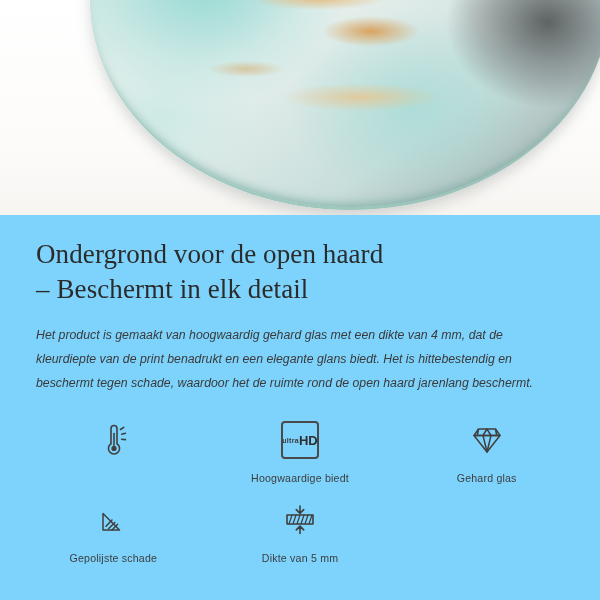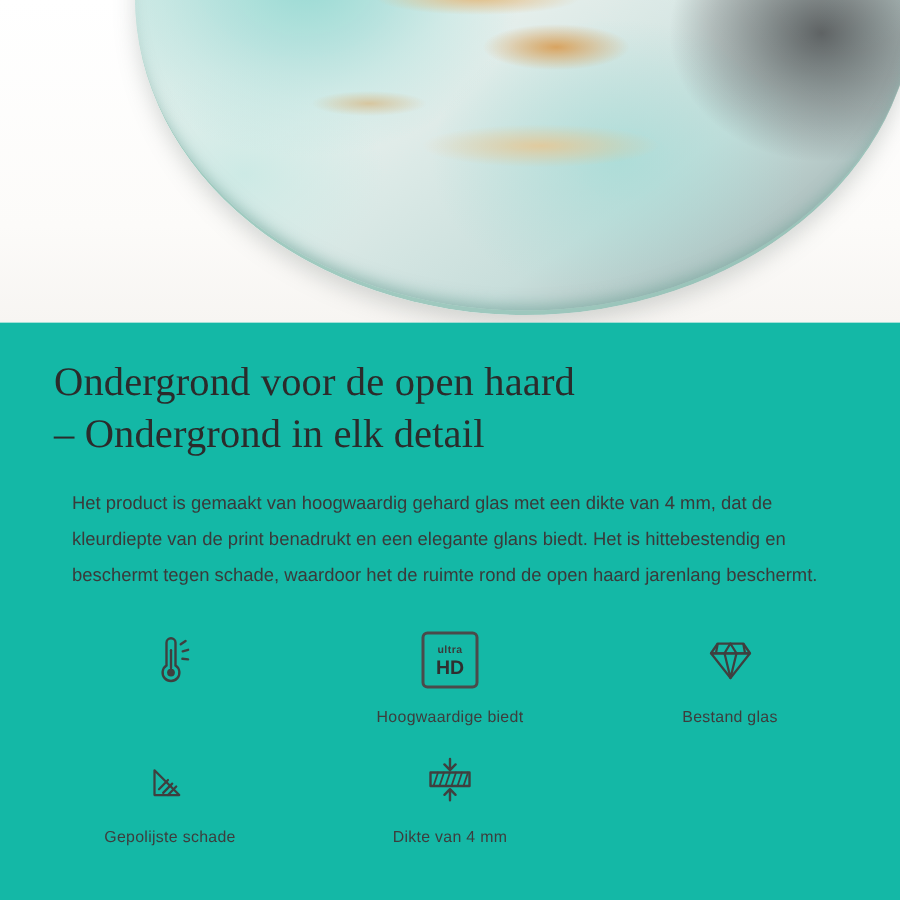--- a/index.html
+++ b/index.html
@@ -10,21 +10,21 @@
     width: 600px;
     height: 600px;
     background: #ffffff;
     font-family: "Liberation Sans", sans-serif;
     overflow: hidden;
   }
   .page {
     position: relative;
     width: 600px;
     height: 600px;
-    background: #14b8a6;
+    background: #7dd3fc;
     overflow: hidden;
   }
 
   
   .hero {
     position: relative;
     width: 600px;
     height: 215px;
     background: #fbfaf8;
     overflow: hidden;
@@ -95,22 +95,23 @@
     color: #2b2b2b;
     font-weight: 400;
     margin: 0 0 18px 0;
     letter-spacing: .1px;
   }
   .headline .l2 { display: block; }
   .body-text {
     font-size: 12.3px;
     line-height: 1.95;
     color: #3a3a3a;
-    margin: 12px;
+    margin: 0;
     max-width: 530px;
+    font-style: italic;
   }
 
   
   .features {
     margin-top: 22px;
     padding: 0 20px;
     display: grid;
     grid-template-columns: repeat(3, 1fr);
     row-gap: 14px;
   }
@@ -132,21 +133,21 @@
     font-size: 10.6px;
     color: #3d3d3d;
     letter-spacing: .2px;
   }
   .ultra-hd {
     width: 34px;
     height: 34px;
     border: 2px solid #4a4a4a;
     border-radius: 4px;
     display: flex;
-    flex-direction: column;
+    flex-direction: row;
     align-items: center;
     justify-content: center;
     line-height: 1;
   }
   .ultra-hd .u {
     font-size: 7px;
     font-weight: bold;
     color: #3a3a3a;
     letter-spacing: .3px;
   }
@@ -168,21 +169,21 @@
       <div class="plate-art"></div>
       <div class="plate-sheen"></div>
       <div class="plate-edge"></div>
     </div>
 
   </div>
 
   <div class="content">
     <h1 class="headline">
       <span>Ondergrond voor de open haard</span>
-      <span class="l2">– Ondergrond in elk detail</span>
+      <span class="l2">– Beschermt in elk detail</span>
     </h1>
     <p class="body-text">Het product is gemaakt van hoogwaardig gehard glas met een dikte van 4 mm, dat de kleurdiepte van de print benadrukt en een elegante glans biedt. Het is hittebestendig en beschermt tegen schade, waardoor het de ruimte rond de open haard jarenlang beschermt.</p>
   </div>
 
   <div class="features">
 
     <div class="feature">
       <div class="ico">
         <svg width="40" height="40" viewBox="0 0 40 40" fill="none" stroke="#3f3f3f" stroke-width="1.6" stroke-linecap="round">
           <path d="M18 8.5a3 3 0 0 1 6 0v15.2a5.6 5.6 0 1 1-6 0z"></path>
@@ -205,21 +206,21 @@
 
 
     <div class="feature">
       <div class="ico">
         <svg width="42" height="42" viewBox="0 0 42 42" fill="none" stroke="#3f3f3f" stroke-width="1.5" stroke-linejoin="round">
           <path d="M8 16.5h26L21 33z"></path>
           <path d="M12.5 10h17l4.5 6.5H8z"></path>
           <path d="M12.5 10l-1.2 6.5M29.5 10l1.2 6.5M17 16.5L21 33l4-16.5M17 16.5L20.9 10l4.1 6.5"></path>
         </svg>
       </div>
-      <div class="cap">Bestand glas</div>
+      <div class="cap">Gehard glas</div>
     </div>
 
     <div class="feature">
       <div class="ico">
         <svg width="42" height="42" viewBox="0 0 42 42" fill="none" stroke="#3f3f3f" stroke-width="1.5" stroke-linecap="round" stroke-linejoin="round">
           <path d="M11 31V14.5L27.5 31z"></path>
           <path d="M14 27.2l6-6.2M16.8 29.6l6-6.2M20 31l5.5-5.7"></path>
         </svg>
       </div>
       <div class="cap">Gepolijste schade</div>
@@ -227,17 +228,17 @@
 
     <div class="feature">
       <div class="ico">
         <svg width="44" height="40" viewBox="0 0 44 40" fill="none" stroke="#3f3f3f" stroke-width="1.6" stroke-linecap="round" stroke-linejoin="round">
           <path d="M22 6v6.5M18.3 9.6l3.7 3.8 3.7-3.8"></path>
           <rect x="9" y="15" width="26" height="9" fill="none"></rect>
           <path d="M11 24l3-9M15 24l3-9M19 24l3-9M23 24l3-9M27 24l3-9M31 24l3-9" stroke-width="1.2"></path>
           <path d="M22 33.5V27M18.3 29.9l3.7-3.8 3.7 3.8"></path>
         </svg>
       </div>
-      <div class="cap">Dikte van 4 mm</div>
+      <div class="cap">Dikte van 5 mm</div>
     </div>
 
   </div>
 </div>
 
 </body></html>

